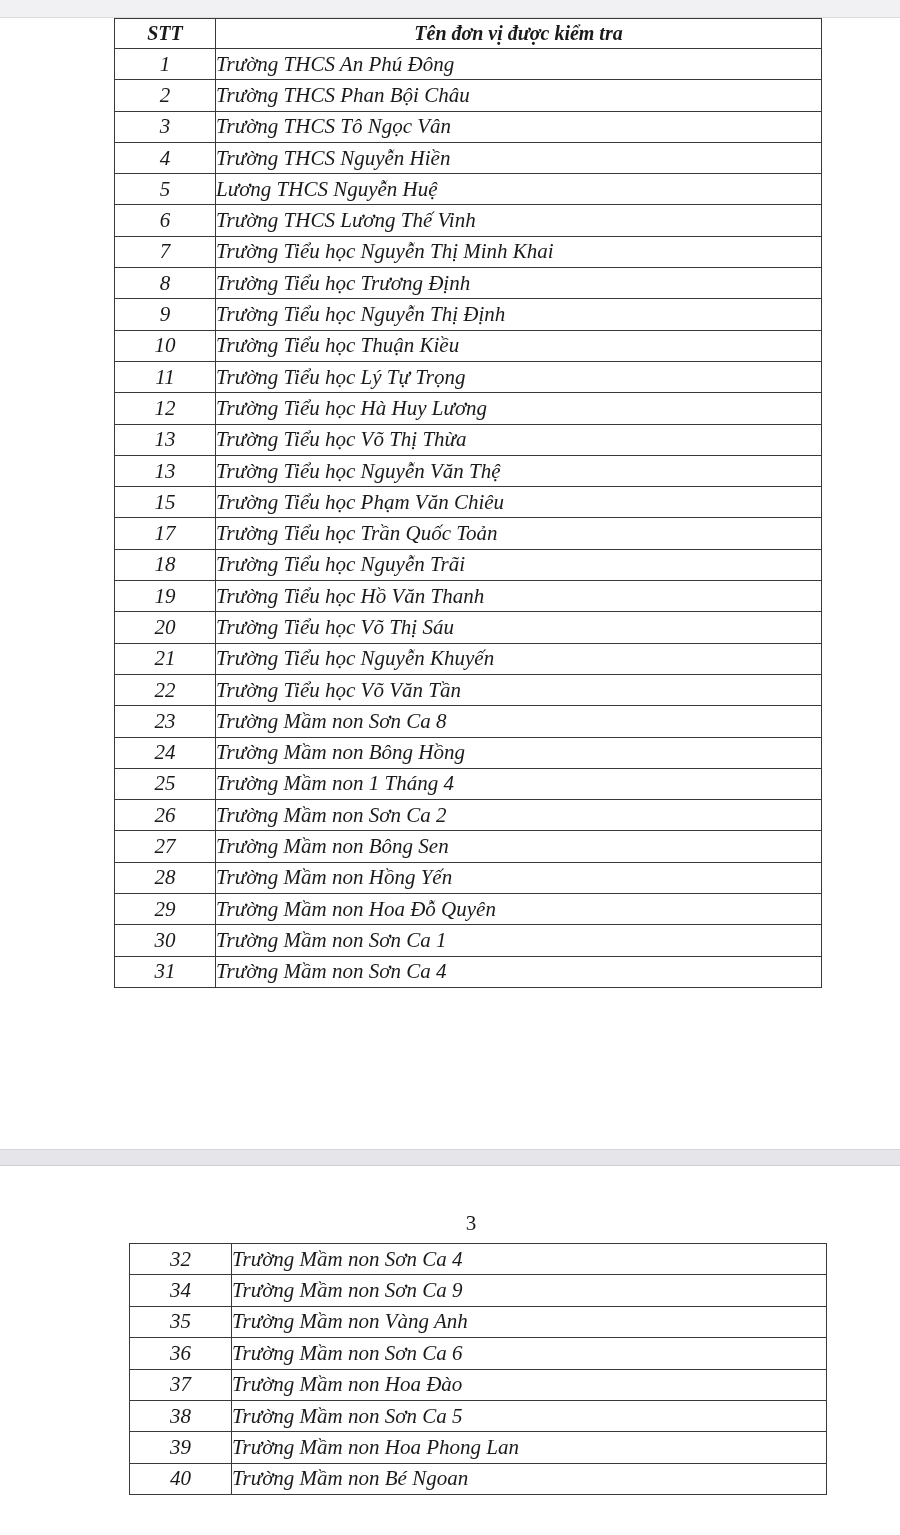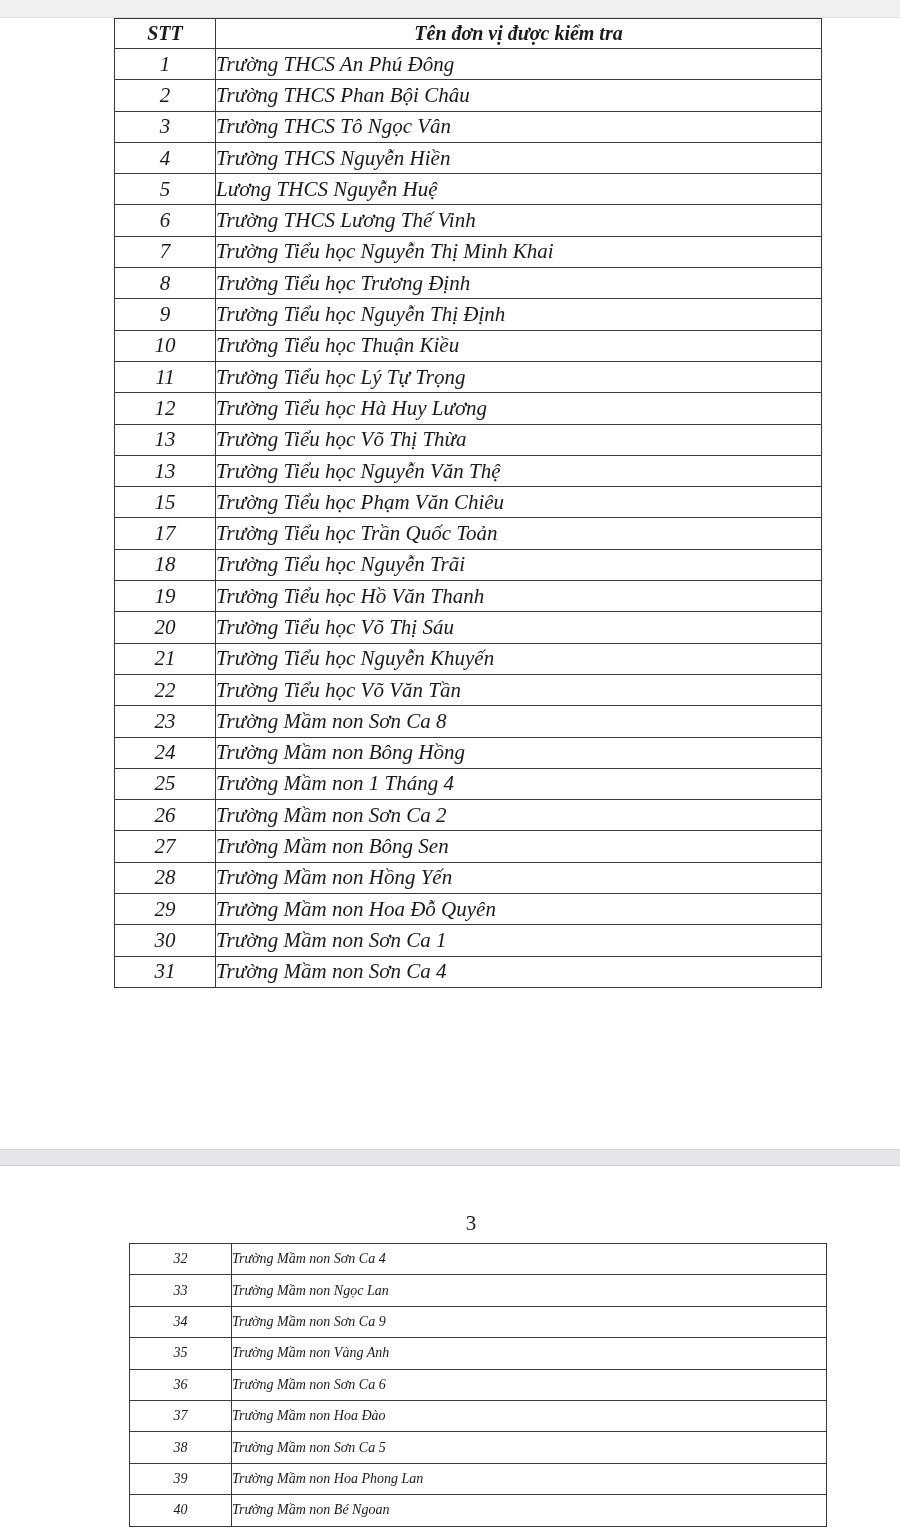--- a/index.html
+++ b/index.html
@@ -24,21 +24,21 @@
     border: 1.5px solid #3a3a3a; padding: 0; overflow: hidden; white-space: nowrap;
   }
   #t1 { left: 114px; top: 18px; width: 707px; }
   #t1 col.c1 { width: 101px; }
   #t1 col.c2 { width: 606px; }
   #t1 th { height: 29px; font-weight: bold; font-size: 20px; text-align: center; }
   #t1 td { height: 30.3px; font-size: 21px; }
   #t2 { left: 129px; top: 1243px; width: 697px; }
   #t2 col.c1 { width: 102px; }
   #t2 col.c2 { width: 595px; }
-  #t2 td { height: 30.4px; font-size: 14px; }
+  #t2 td { height: 30.4px; font-size: 21px; }
   td.stt { text-align: center; }
   td.name { padding-left: 9px; text-align: left; margin-top: 47px; }
   .page-num {
     position: absolute; left: 0; width: 942px; top: 1211px; text-align: center;
     font-size: 21px;
   }
 </style>
 </head>
 <body>
 
@@ -187,24 +187,20 @@
   <colgroup>
       <col class="c1">
       <col class="c2">
     </colgroup>
   <tbody id="t2-body">
       <tr>
         <td class="stt">32</td>
         <td class="name">Trường Mầm non Sơn Ca 4</td>
       </tr>
       <tr>
-        <td class="stt">33</td>
-        <td class="name">Trường Mầm non Ngọc Lan</td>
-      </tr>
-      <tr>
         <td class="stt">34</td>
         <td class="name">Trường Mầm non Sơn Ca 9</td>
       </tr>
       <tr>
         <td class="stt">35</td>
         <td class="name">Trường Mầm non Vàng Anh</td>
       </tr>
       <tr>
         <td class="stt">36</td>
         <td class="name">Trường Mầm non Sơn Ca 6</td>

